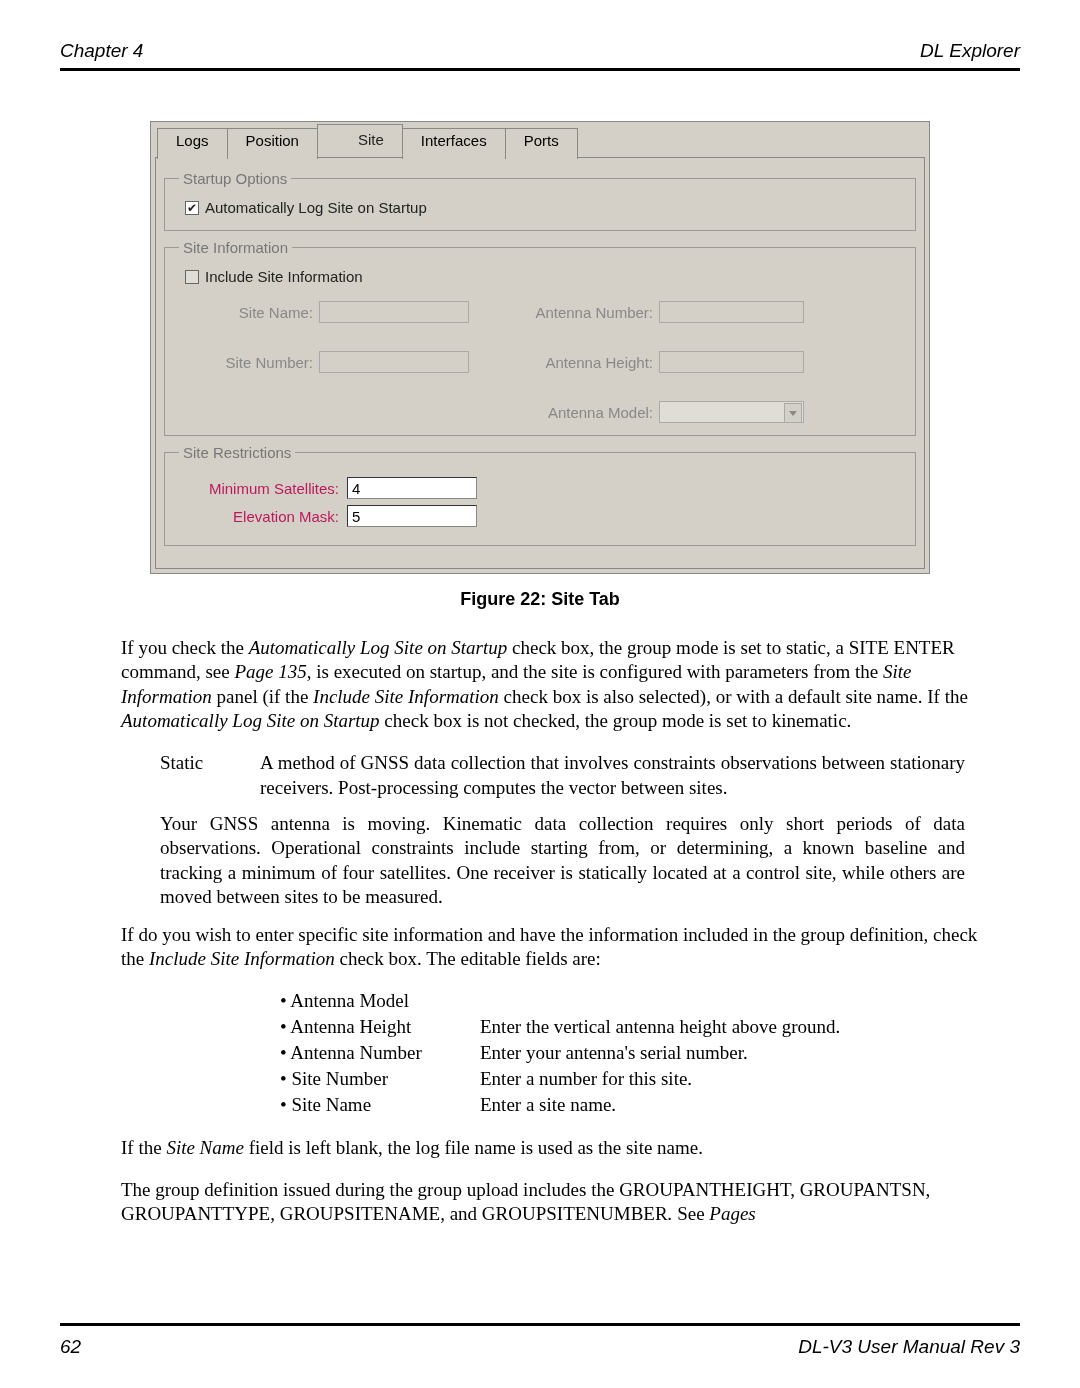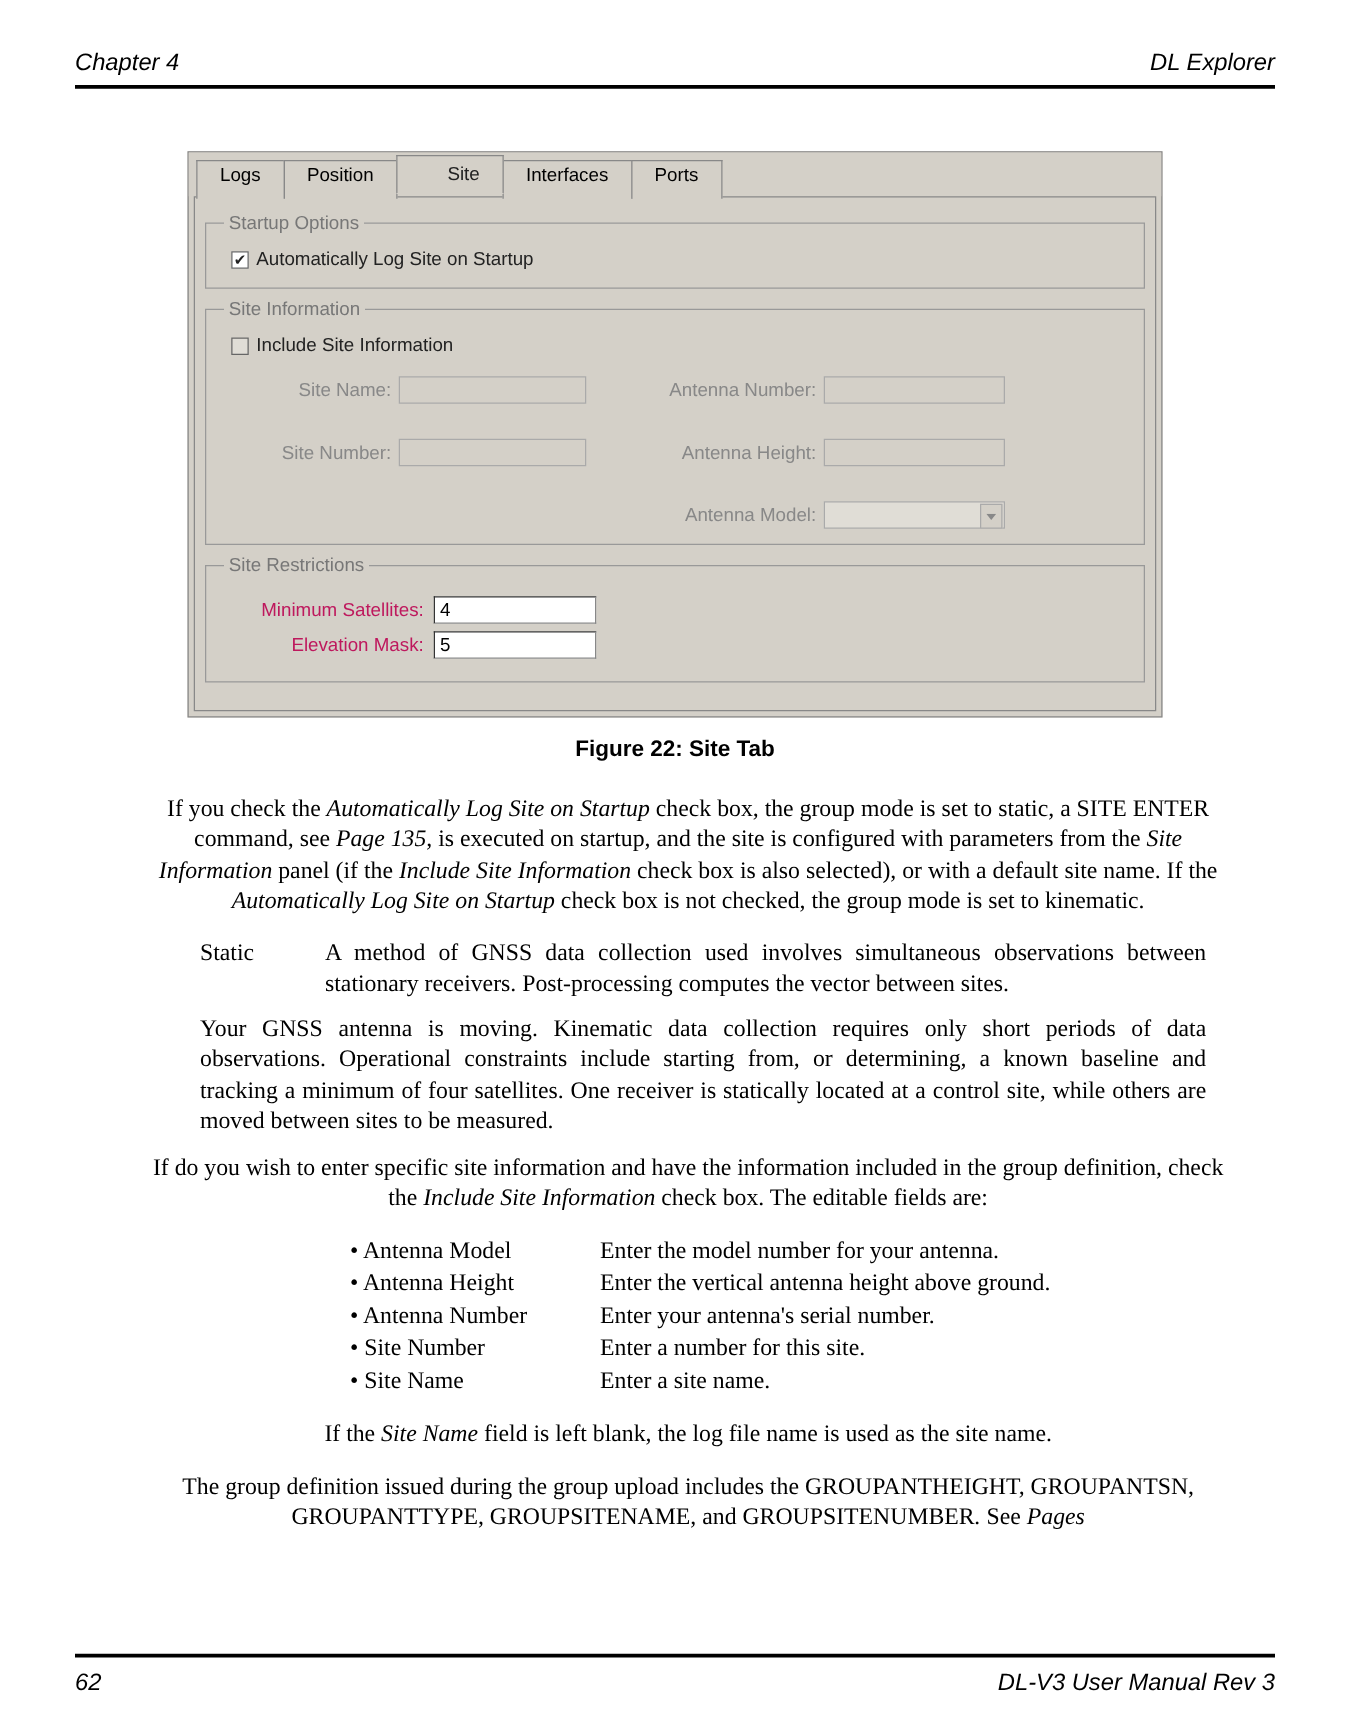--- a/index.html
+++ b/index.html
@@ -115,21 +115,21 @@
       text-align: center;
       font-family: Arial, Helvetica, sans-serif;
       font-weight: bold;
       font-size: 18px;
       margin: 14px 0 26px 0;
     }
     .body-text {
       font-size: 19px;
       line-height: 1.28;
       margin: 0 40px 18px 61px;
-      text-align: center;
+      text-align: left;
     }
     .body-text em, .italic { font-style: italic; }
     .def-block { margin: 0 55px 14px 100px; font-size: 19px; line-height: 1.28; }
     .def-row { display: flex; margin-bottom: 12px; }
     .def-term { width: 100px; flex-shrink: 0; }
     .def-desc { flex: 1; text-align: justify;}
     .field-list { margin: 0 50px 20px 220px; font-size: 19px; }
     .fl-row { display: flex; margin: 4px 0; align-items: baseline;}
     .fl-label { width: 200px; }
     .bottom-rule {
@@ -219,35 +219,34 @@
 
 <div class="figure-caption">Figure 22: Site Tab</div>
 
 <p class="body-text">
   <span>If you check the </span><em>Automatically Log Site on Startup</em><span> check box, the group mode is set to static, a SITE ENTER command, see </span><em>Page 135</em><span>, is executed on startup, and the site is configured with parameters from the </span><em>Site Information</em><span> panel (if the </span><em>Include Site Information</em><span> check box is also selected), or with a default site name. If the </span><em>Automatically Log Site on Startup</em><span> check box is not checked, the group mode is set to kinematic.</span>
 </p>
 
 <div class="def-block">
   <div class="def-row">
     <div class="def-term">Static</div>
-    <div class="def-desc">A method of GNSS data collection used involves simultaneous observations between stationary receivers. Post-processing computes the vector between sites.</div>
+    <div class="def-desc">A method of GNSS data collection that involves constraints observations between stationary receivers. Post-processing computes the vector between sites.</div>
   </div>
   <div class="def-row">
     <div class="def-desc">Your GNSS antenna is moving. Kinematic data collection requires only short periods of data observations. Operational constraints include starting from, or determining, a known baseline and tracking a minimum of four satellites. One receiver is statically located at a control site, while others are moved between sites to be measured.</div>
   </div>
 </div>
 
 <p class="body-text">
   <span>If do you wish to enter specific site information and have the information included in the group definition, check the </span><em>Include Site Information</em><span> check box. The editable fields are:</span>
 </p>
 
 <div class="field-list">
   <div class="fl-row">
       <span class="fl-label">• Antenna Model</span>
-      <span>Enter the model number for your antenna.</span>
     </div>
   <div class="fl-row">
       <span class="fl-label">• Antenna Height</span>
       <span>Enter the vertical antenna height above ground.</span>
     </div>
   <div class="fl-row">
       <span class="fl-label">• Antenna Number</span>
       <span>Enter your antenna's serial number.</span>
     </div>
   <div class="fl-row">

